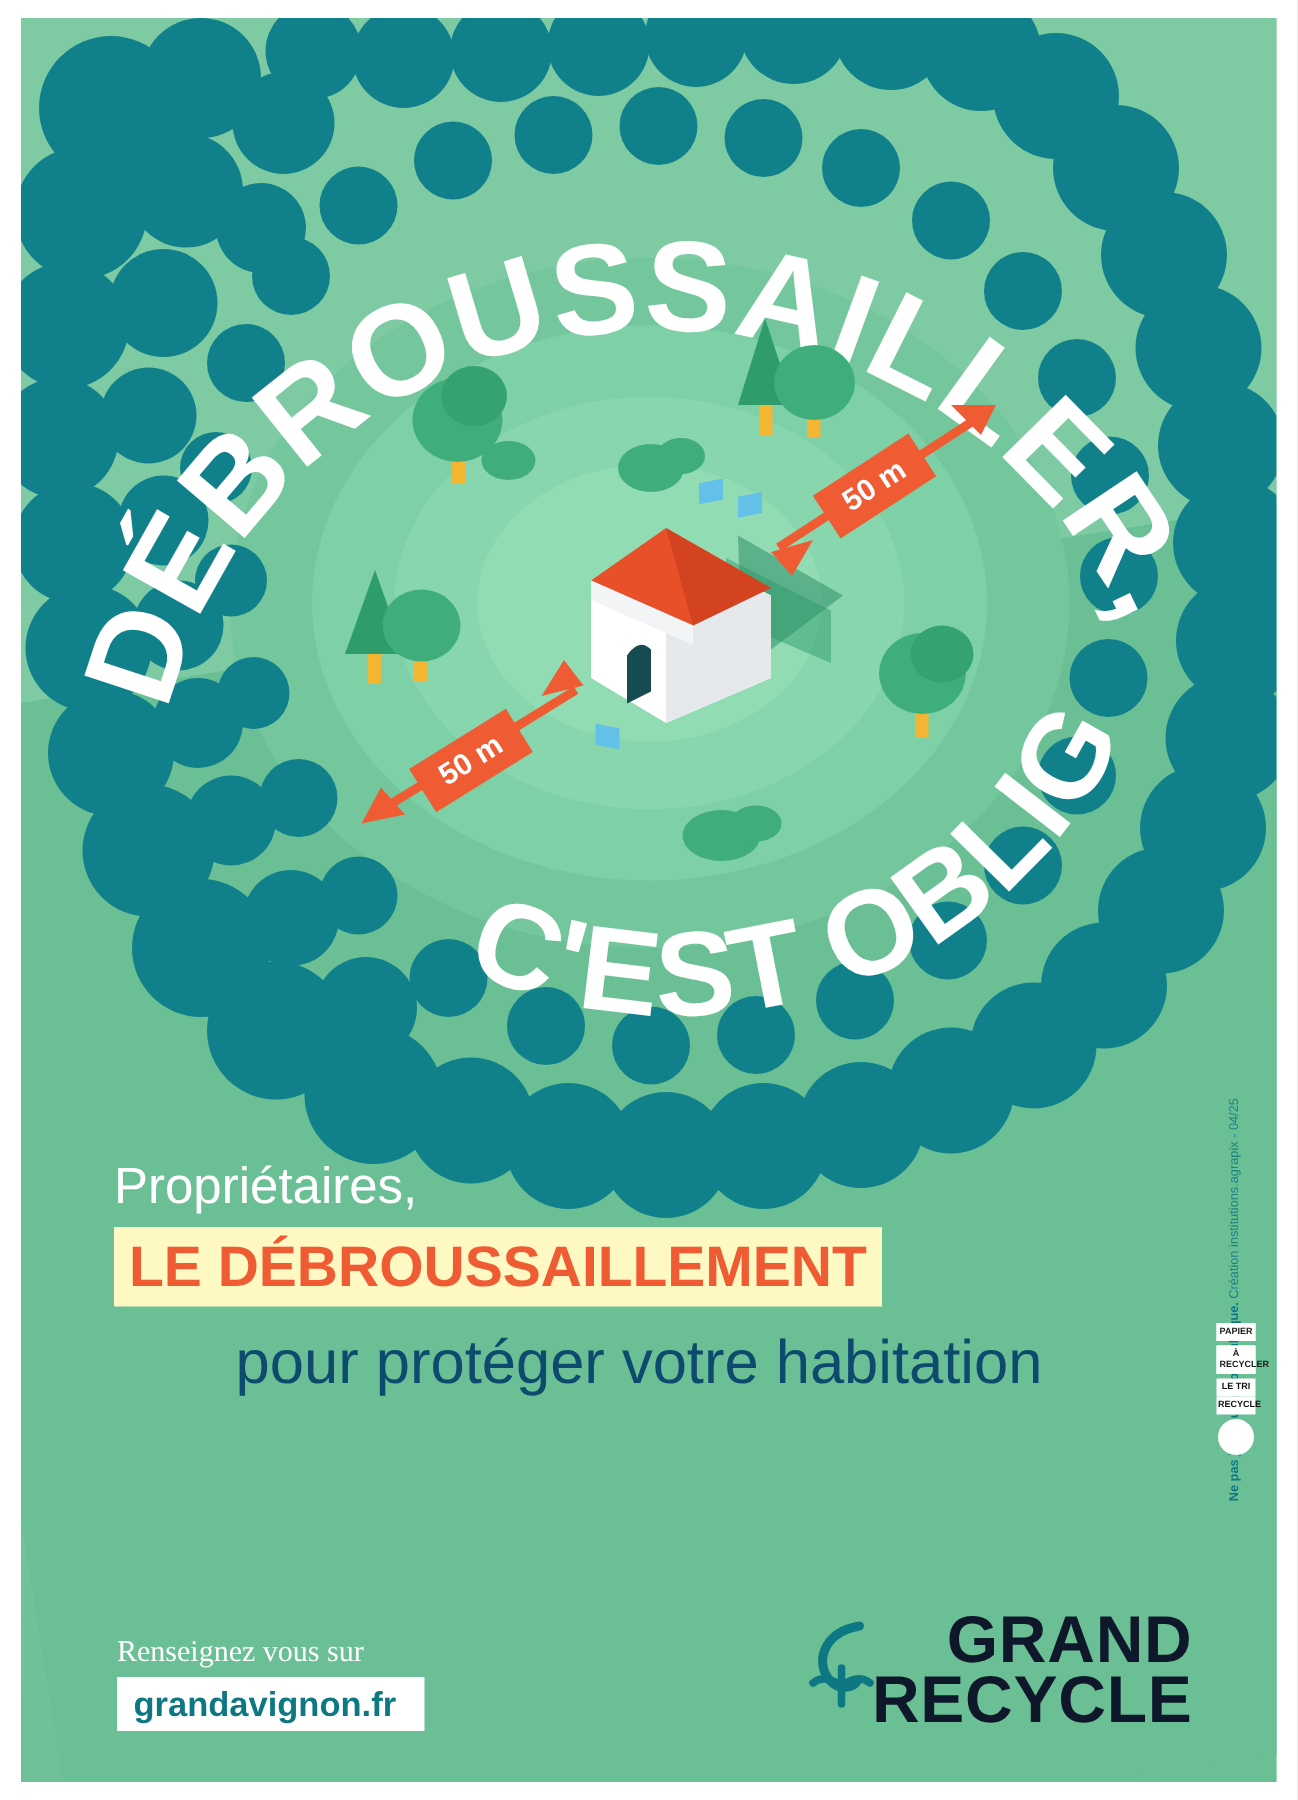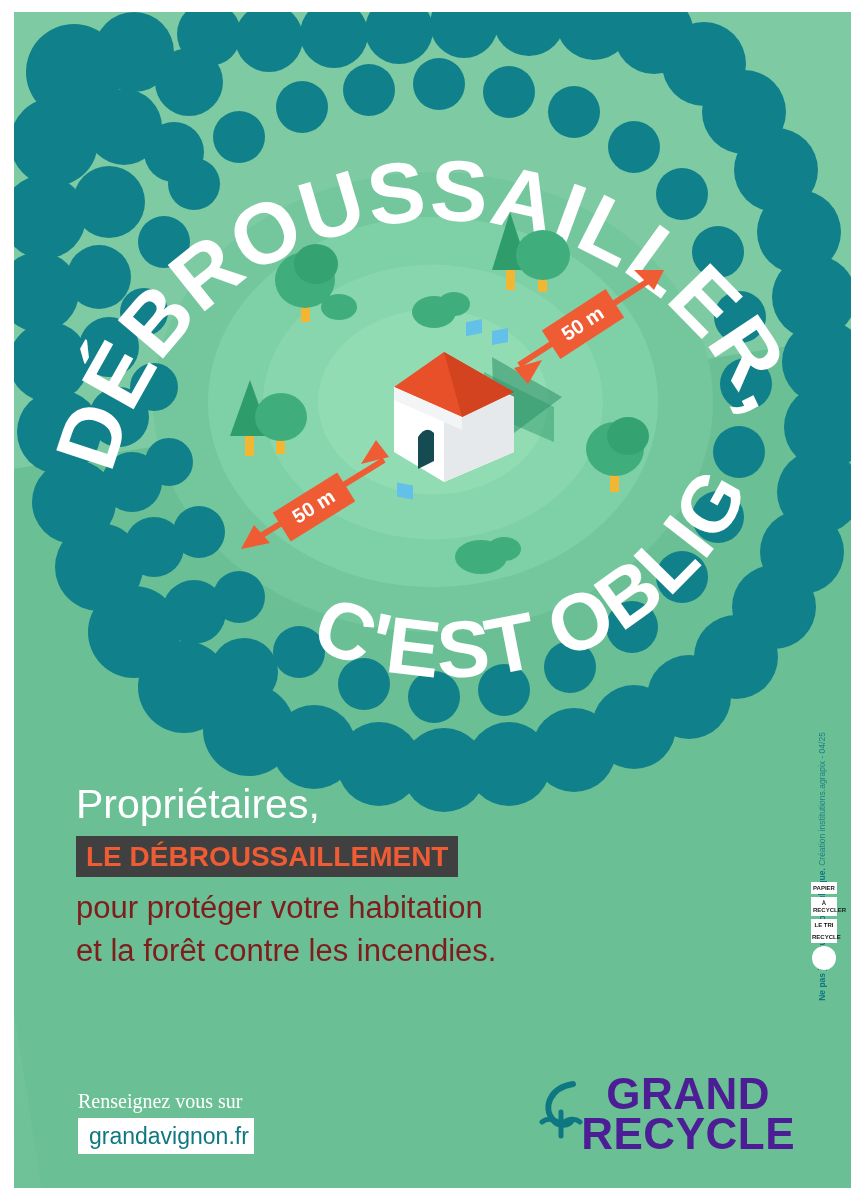--- a/index.html
+++ b/index.html
@@ -93,69 +93,70 @@
 
   
   .bottom {
     position: absolute;
     left: 62px;
     top: 760px;
     width: 700px;
   }
   .line-prop {
     color: #ffffff;
-    font-size: 41px;
+    font-size: 34px;
     font-weight: normal;
     letter-spacing: 0px;
-    margin: 10px 0 8px 0;
+    margin: 0 0 8px 0;
     line-height: 1.12;
   }
   .hl {
     display: inline-block;
-    background: #404040;
+    background: #fef9c3;
     color: #ef5b33;
     font-weight: bold;
-    font-size: 28px;
+    font-size: 38px;
     line-height: 1.22;
     padding: 4px 10px 3px 10px;
     margin-bottom: 7px;
     letter-spacing: 0px;
   }
   .line-tail {
-    color: #7f1d1d;
-    font-size: 31px;
+    color: #0c4a6e;
+    font-size: 41px;
     margin: 6px 0 0 0;
     line-height: 1.18;
+    text-align: center;
   }
   .renseignez {
     position: absolute;
     left: 64px;
     top: 1078px;
     color: #ffffff;
     font-size: 20px;
     font-family: Liberation Serif, serif;
   }
   .url-chip {
     position: absolute;
     left: 64px;
     top: 1106px;
     background: #ffffff;
     color: #0e7882;
-    font-weight: normal;
+    font-weight: bold;
     font-size: 23px;
-    padding: 5px 5px 4px 11px;
+    padding: 5px 19px 4px 11px;
   }
 
   
   .logo {
     position: absolute;
     right: 56px;
     top: 1062px;
-    color: #4c1d95;
-    text-align: center;
+    color: #0f172a;
+    text-align: right;
     line-height: 0.9;
   }
   .logo .l1, .logo .l2 {
     font-weight: bold;
     font-size: 44px;
     letter-spacing: 0.5px;
     display: block;
   }
   .logo-mark {
     position: absolute;
@@ -398,21 +399,20 @@
       <g>
         <rect x="262" y="478" width="76" height="34" fill="#ef5b33" transform="rotate(-32 300 495)"></rect>
         <text x="300" y="501" fill="#ffffff" font-family="'Liberation Sans', sans-serif" font-size="20" font-weight="bold" text-anchor="middle" transform="rotate(-32 300 495)">50 m</text>
       </g>
     </svg>
 
     <div class="bottom">
       <p class="line-prop">Propriétaires,</p>
       <div><span class="hl">LE DÉBROUSSAILLEMENT</span></div>
       <p class="line-tail">pour protéger votre habitation</p>
-      <p class="line-tail">et la forêt contre les incendies.</p>
     </div>
 
     <div class="renseignez">Renseignez vous sur</div>
     <div class="url-chip">grandavignon.fr</div>
 
     <div class="logo">
       <svg class="logo-mark" width="44" height="62" viewBox="0 0 44 62">
         <path d="M34 6 C10 10, 4 30, 14 42 C20 49, 30 48, 33 42" stroke="#0e7882" stroke-width="6" fill="none" stroke-linecap="round"></path>
         <path d="M22 34 L22 58" stroke="#0e7882" stroke-width="5" fill="none" stroke-linecap="round"></path>
         <path d="M22 46 C14 40, 8 40, 3 44" stroke="#0e7882" stroke-width="5" fill="none" stroke-linecap="round"></path>

